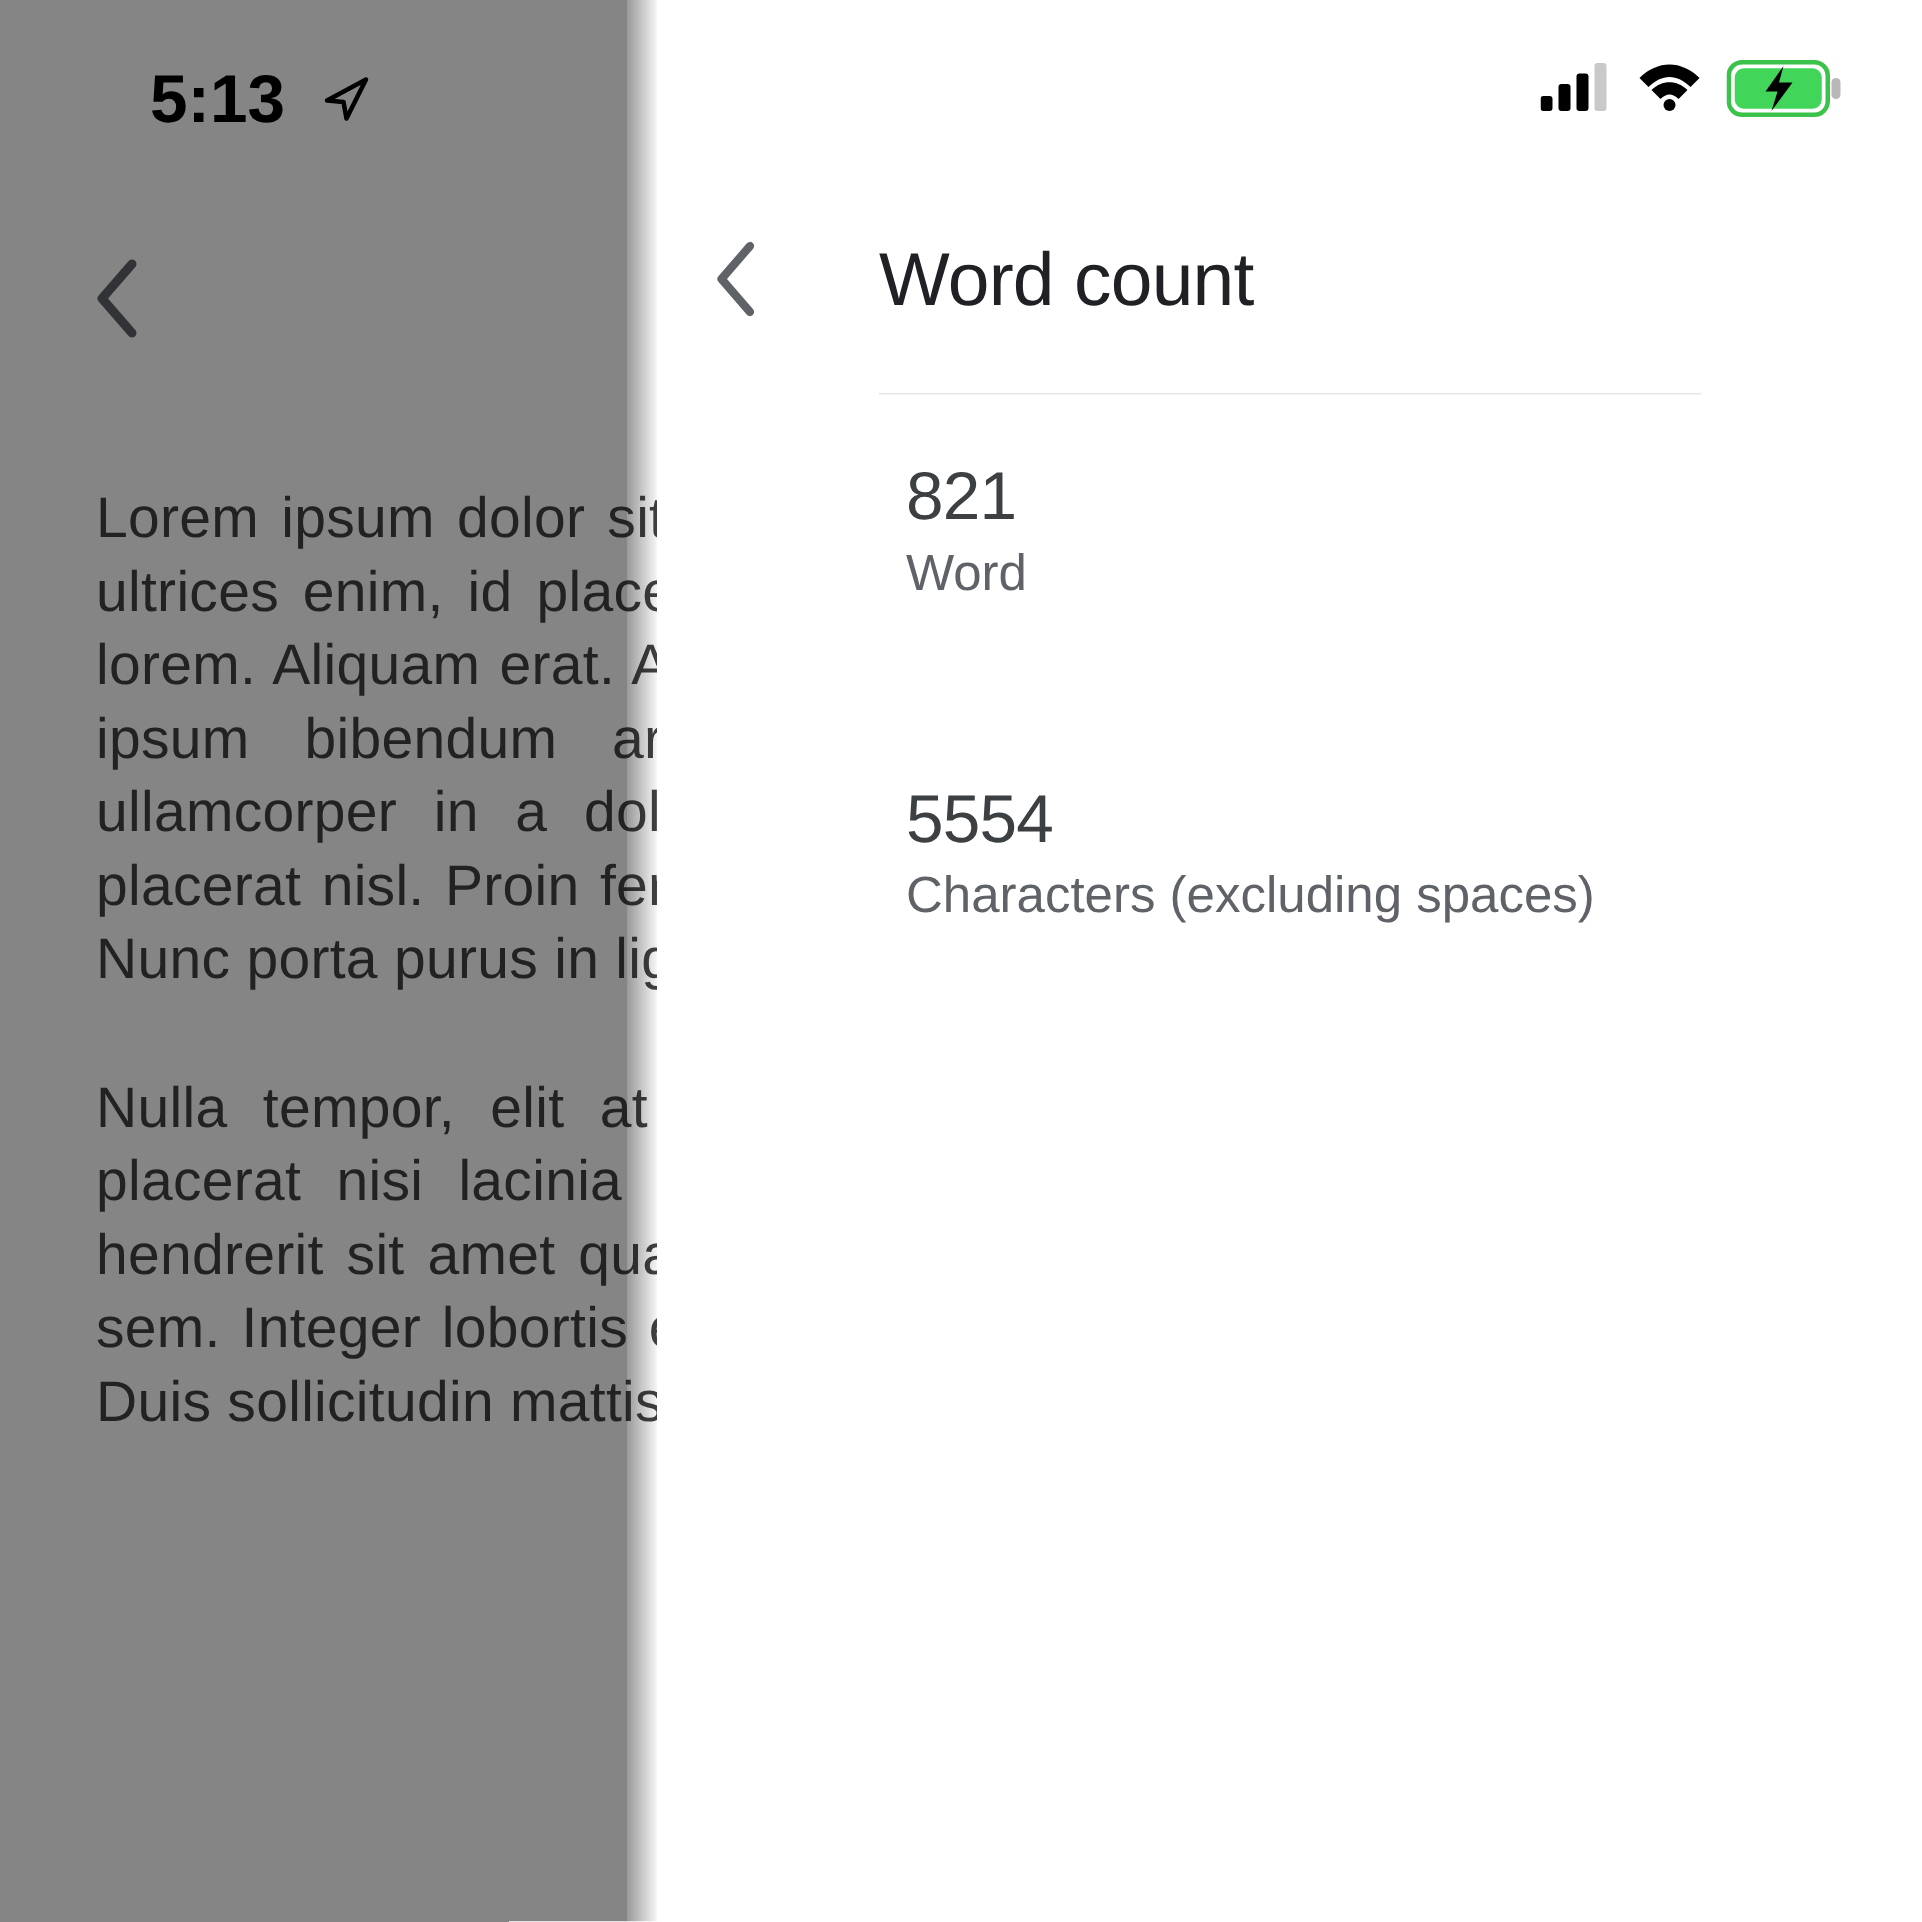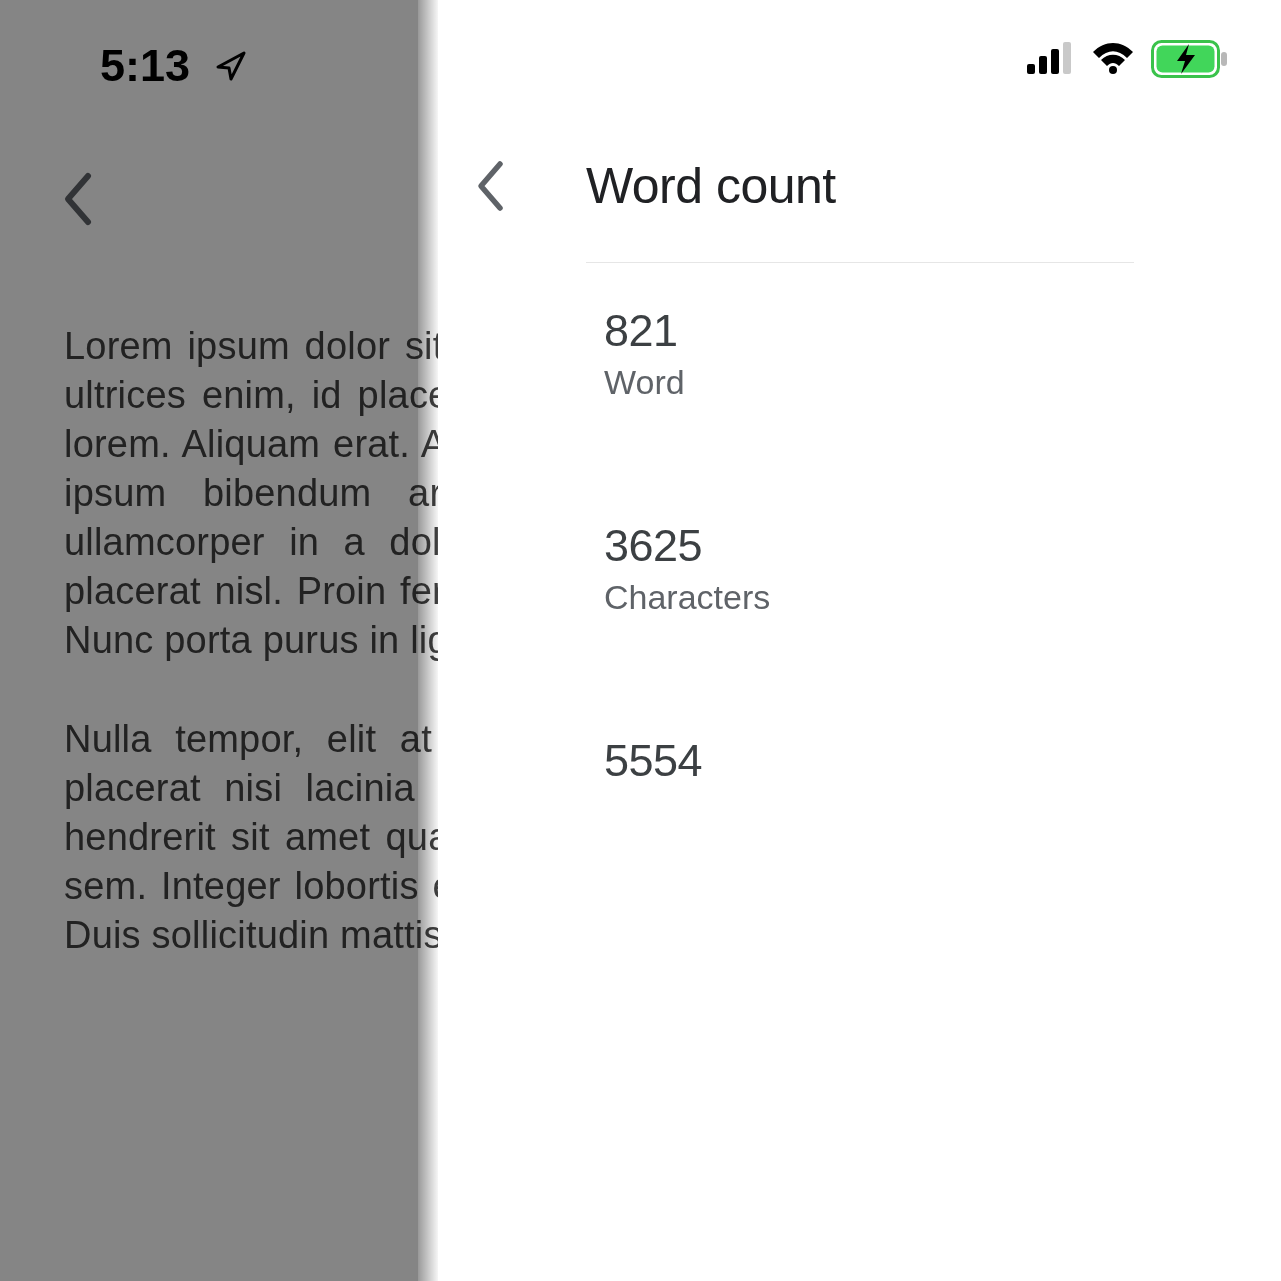--- a/index.html
+++ b/index.html
@@ -200,25 +200,22 @@
       <div class="panel-title">Word count</div>
     </div>
     <div class="panel-sep"></div>
 
     <div class="stats">
       <div class="stat">
         <div class="stat-value">821</div>
         <div class="stat-label">Word</div>
       </div>
       <div class="stat">
-        <div class="stat-value">3625</div>
-        <div class="stat-label">Characters</div>
-      </div>
-      <div class="stat">
         <div class="stat-value">5554</div>
+        <div class="stat-label">Characters (excluding spaces)</div>
       </div>
     </div>
   </div>
 
   <div class="status-bar">
     <div class="status-time">
       <span>5:13</span>
       <svg width="34" height="34" viewBox="0 0 34 34">
         <path d="M4 18 L30 4 L17 30 L15 19 Z" fill="none" stroke="#000" stroke-width="3" stroke-linejoin="round"></path>
       </svg>

